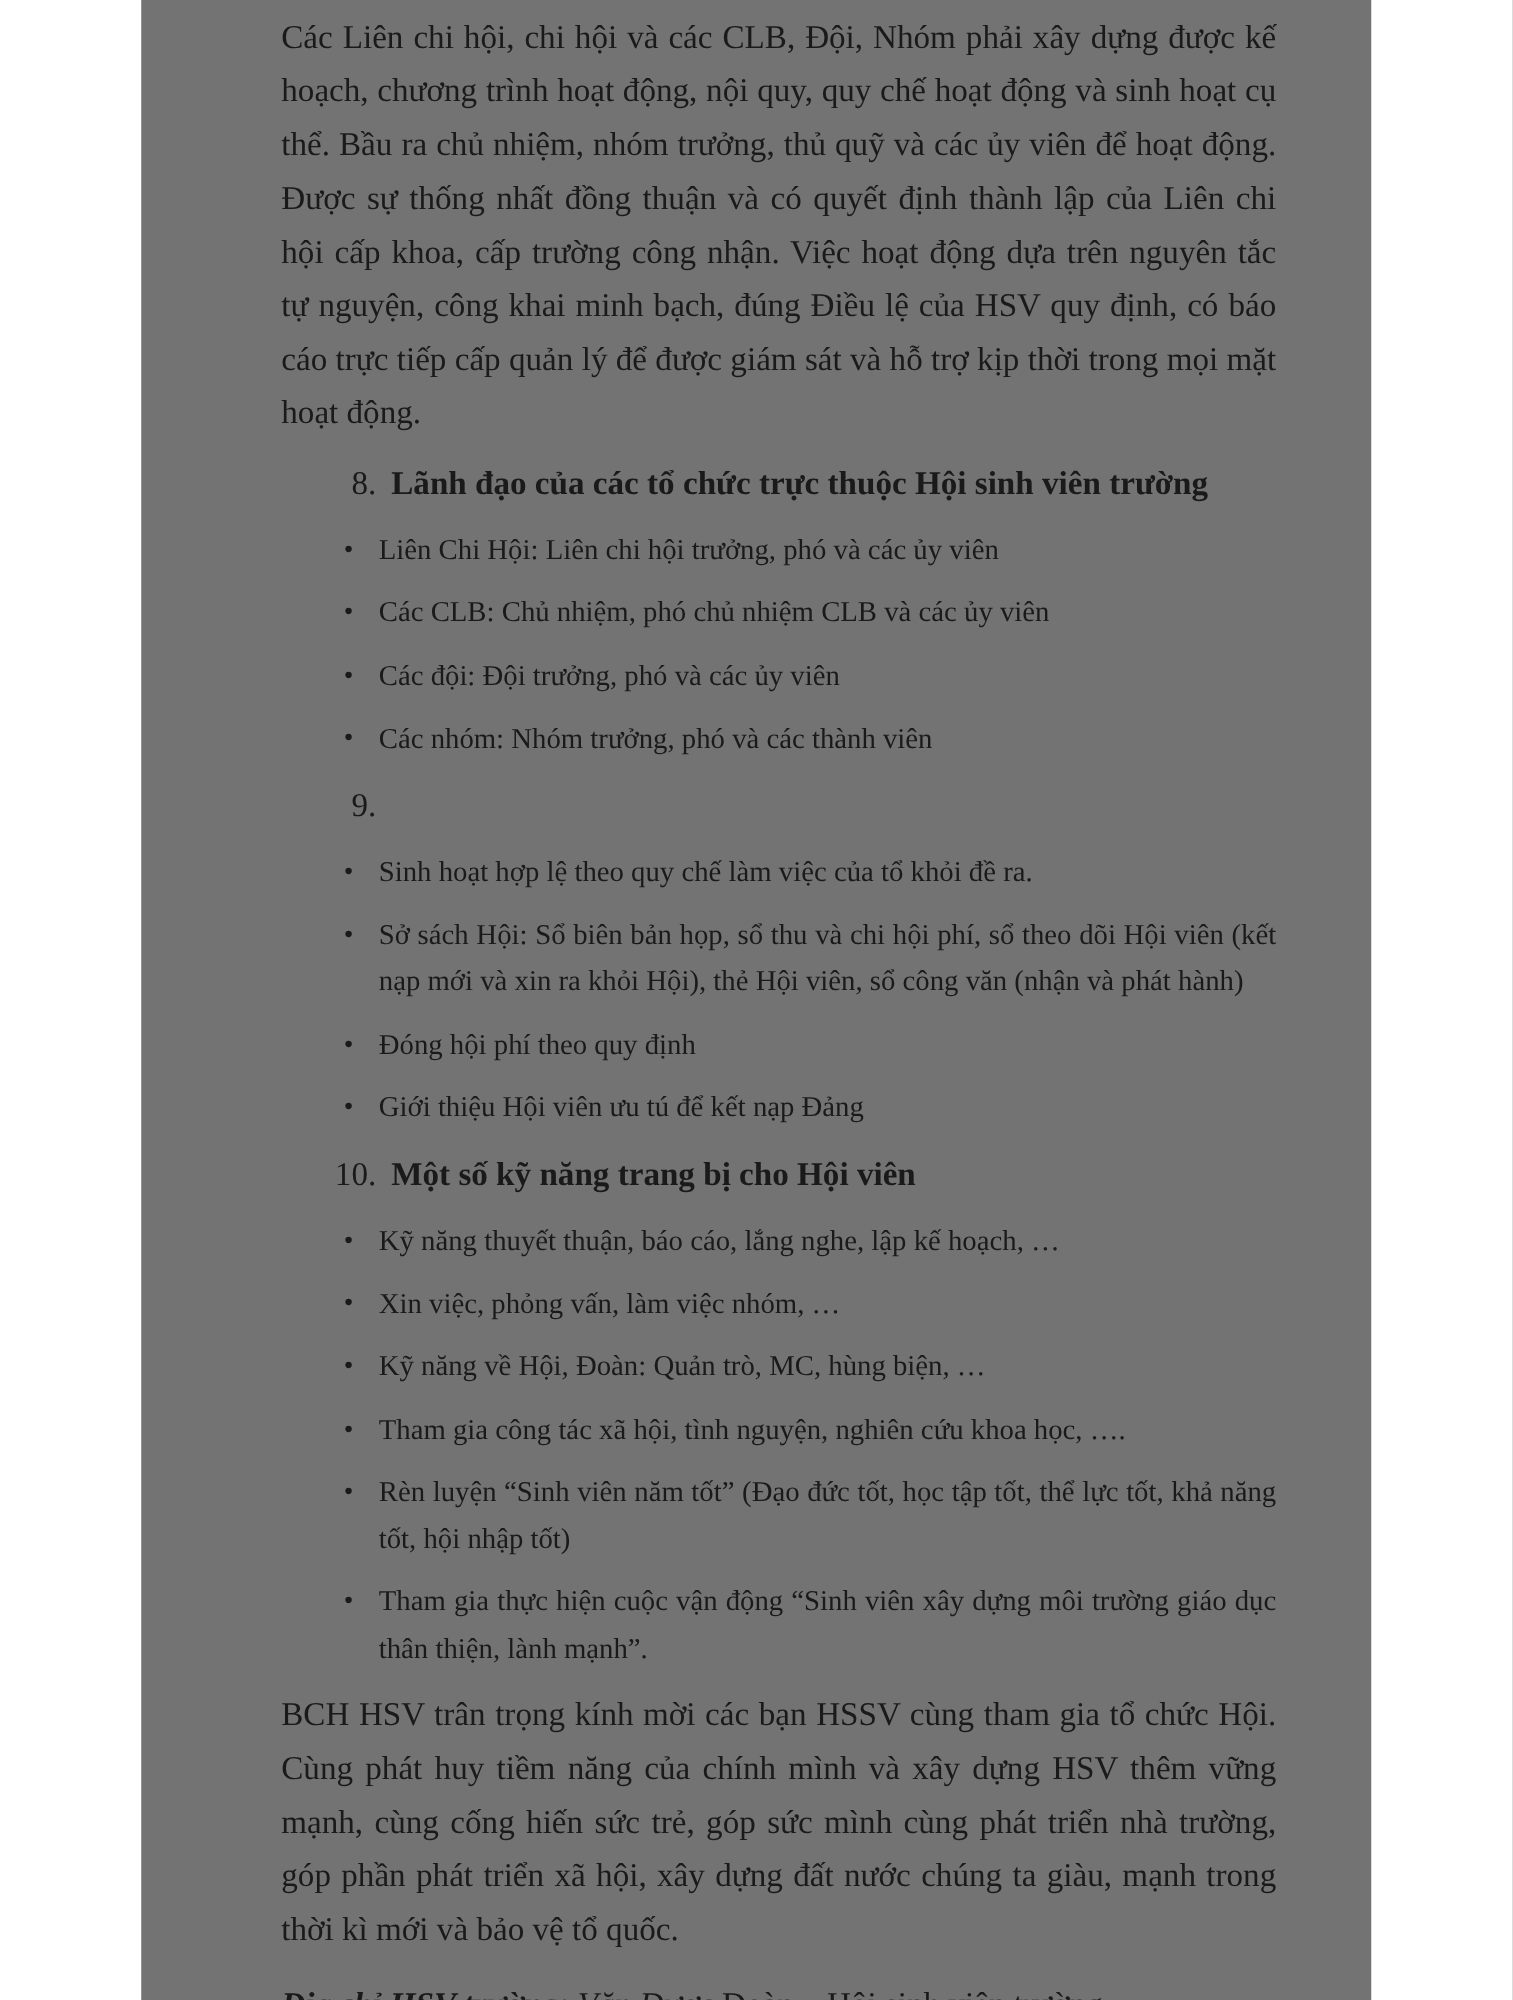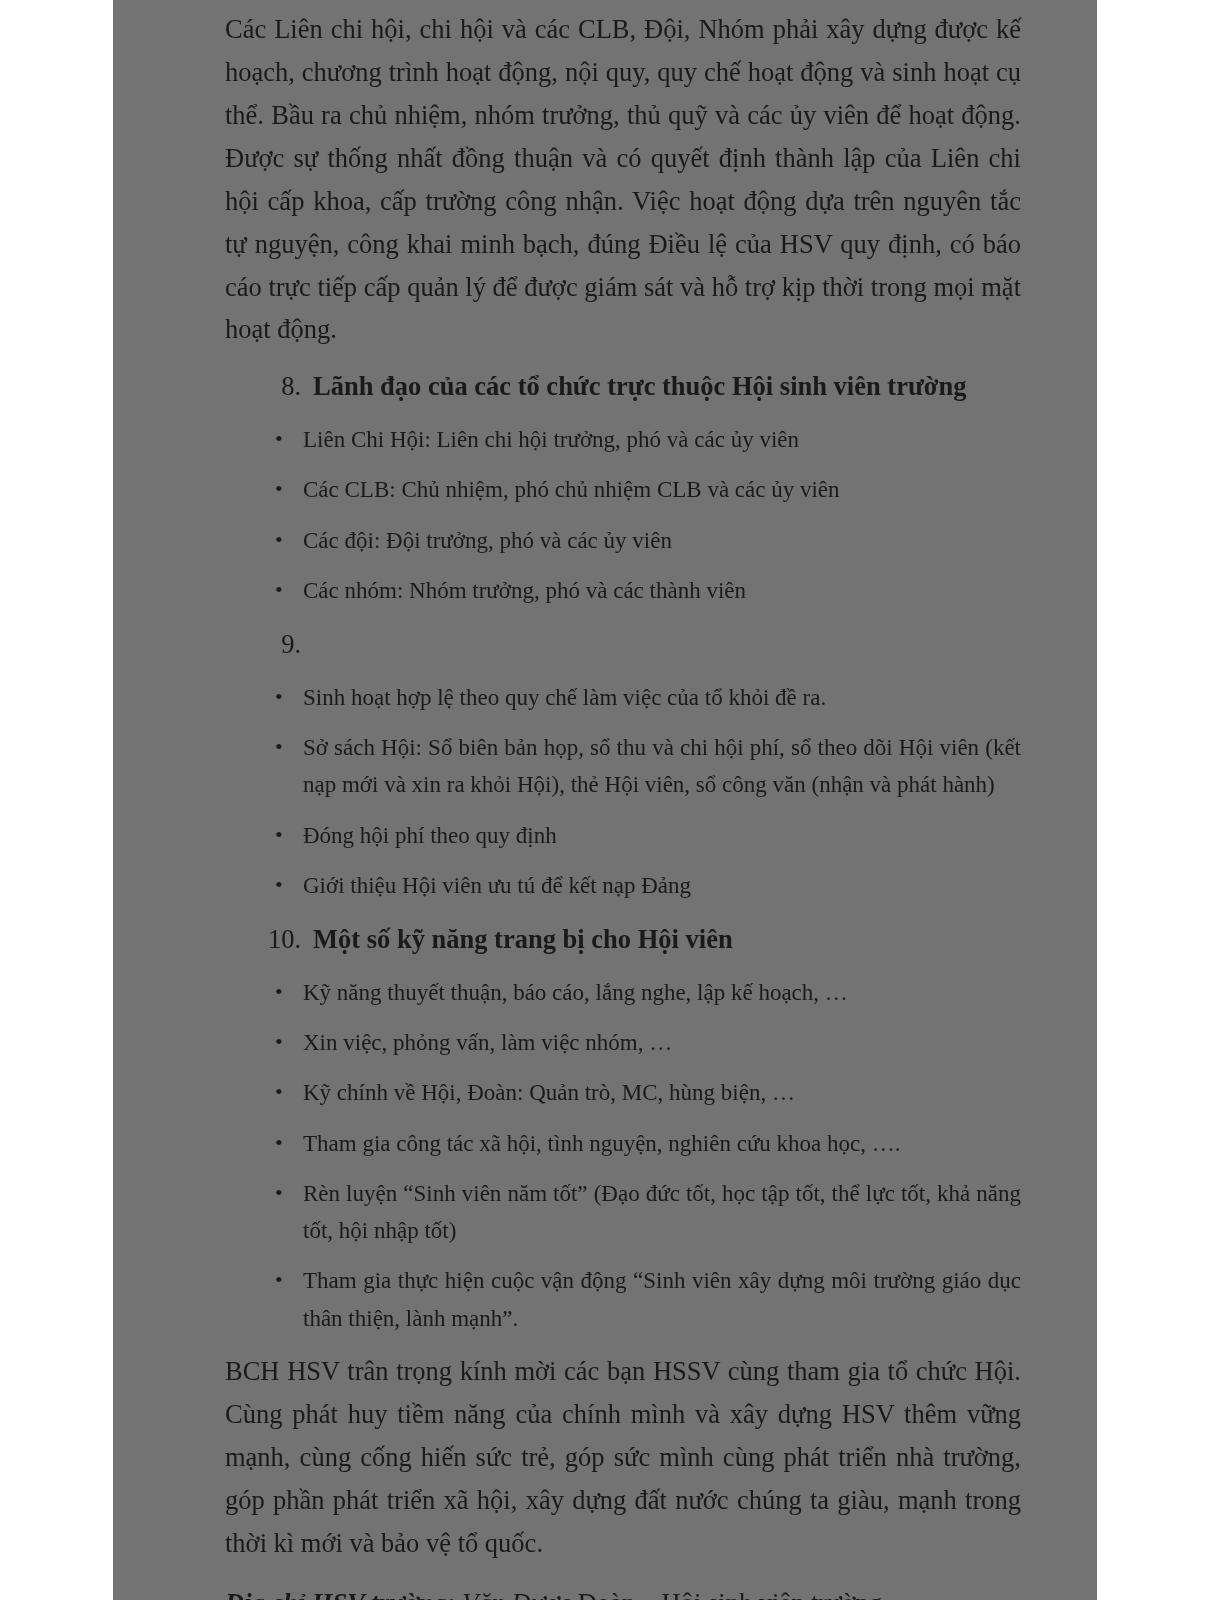--- a/index.html
+++ b/index.html
@@ -150,21 +150,21 @@
   <div class="bullet-item">
     <span class="bullet">•</span>
     <span class="b-text">Kỹ năng thuyết thuận, báo cáo, lắng nghe, lập kế hoạch, …</span>
   </div>
   <div class="bullet-item">
     <span class="bullet">•</span>
     <span class="b-text">Xin việc, phỏng vấn, làm việc nhóm, …</span>
   </div>
   <div class="bullet-item">
     <span class="bullet">•</span>
-    <span class="b-text">Kỹ chính về Hội, Đoàn: Quản trò, MC, hùng biện, …</span>
+    <span class="b-text">Kỹ năng về Hội, Đoàn: Quản trò, MC, hùng biện, …</span>
   </div>
   <div class="bullet-item">
     <span class="bullet">•</span>
     <span class="b-text">Tham gia công tác xã hội, tình nguyện, nghiên cứu khoa học, ….</span>
   </div>
   <div class="bullet-item">
     <span class="bullet">•</span>
     <span class="b-text">Rèn luyện “Sinh viên năm tốt” (Đạo đức tốt, học tập tốt, thể lực tốt, khả năng tốt, hội nhập tốt)</span>
   </div>
   <div class="bullet-item">

